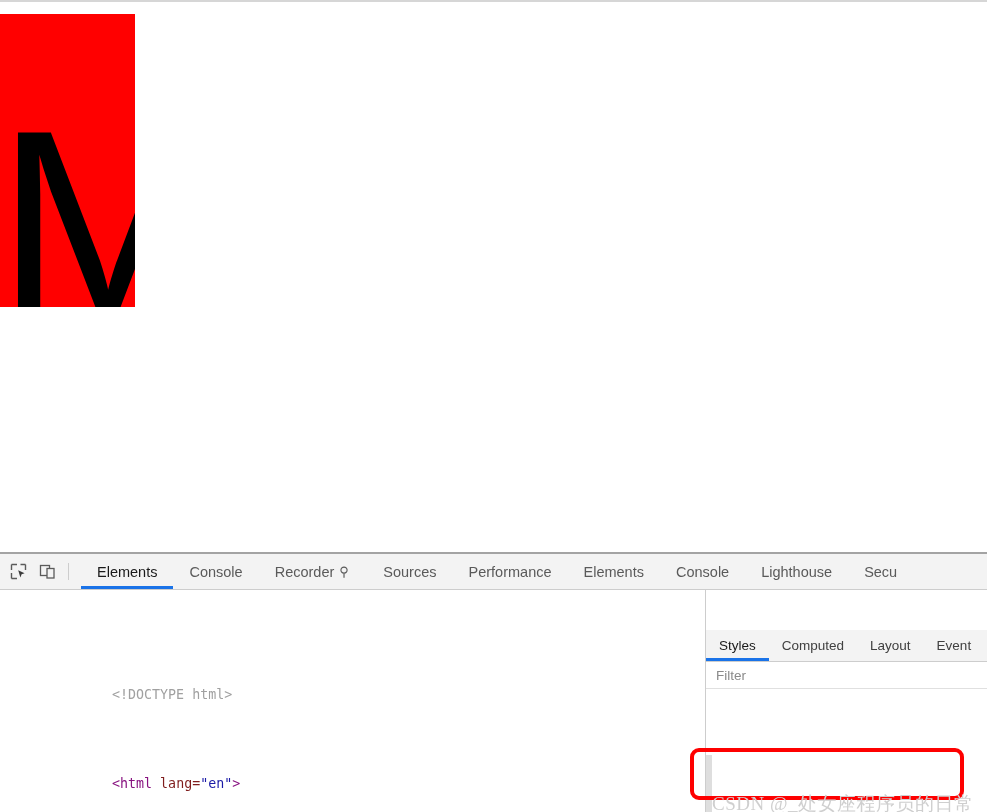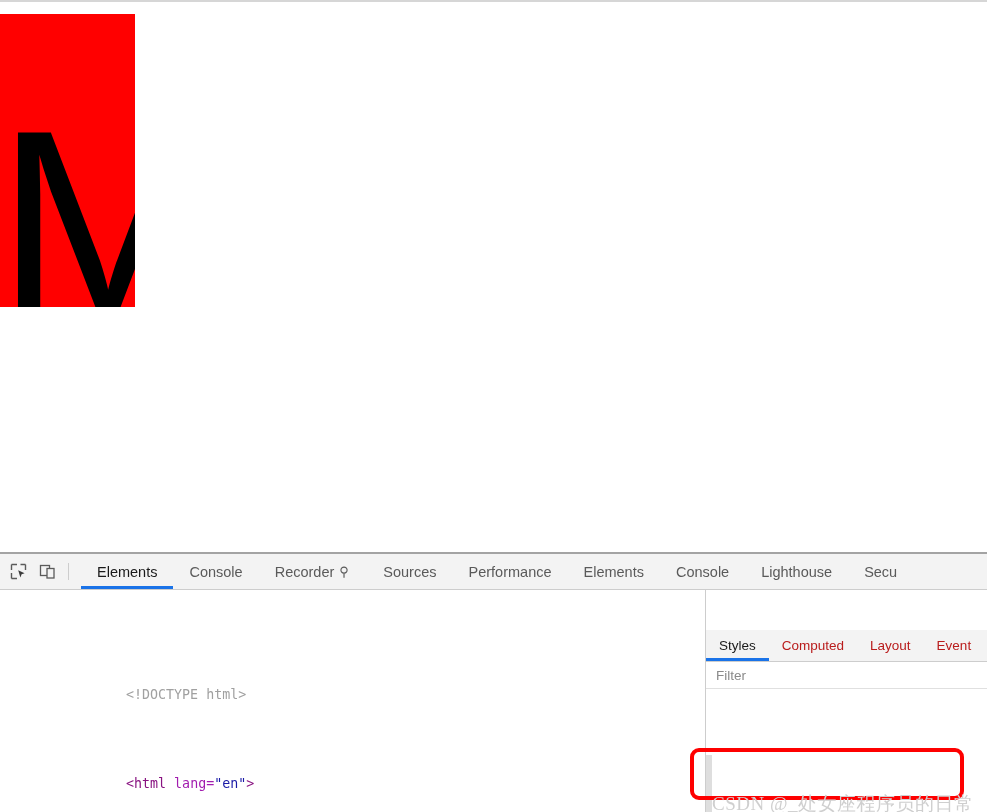--- a/index.html
+++ b/index.html
@@ -184,44 +184,43 @@
   .dom-tree {
     font-family: "DejaVu Sans Mono", "Liberation Mono", monospace;
     font-size: 13.3px;
     line-height: 22.3px;
     color: #222222;
     white-space: pre;
   }
   .dom-row {
     position: relative;
     height: 22.3px;
-    padding-left: 6px;
-    margin-left: 24px;
+    padding-left: 16px;
   }
   .tok-doctype { color: #a0a0a0; }
   .tok-tag     { color: #881280; }
-  .tok-attr    { color: #a21caf; }
+  .tok-attr    { color: #7f1d1d; }
   .tok-val     { color: #1a1aa6; }
 
   
   .styles-tabbar {
     height: 31px;
     min-height: 31px;
     background: #f3f3f3;
     border-bottom: 1px solid #cdcdcd;
     display: flex;
     align-items: stretch;
     overflow: hidden;
   }
   .styles-tab {
     display: flex;
     align-items: center;
     padding: 0 13px;
     font-size: 13.5px;
-    color: #b91c1c;
+    color: #404040;
     white-space: nowrap;
     position: relative;
     cursor: default;
   }
   .styles-tab.active { color: #1a1a1a; }
   .styles-tab.active::after {
     content: "";
     position: absolute;
     left: 0; right: 0; bottom: 0;
     height: 3px;

